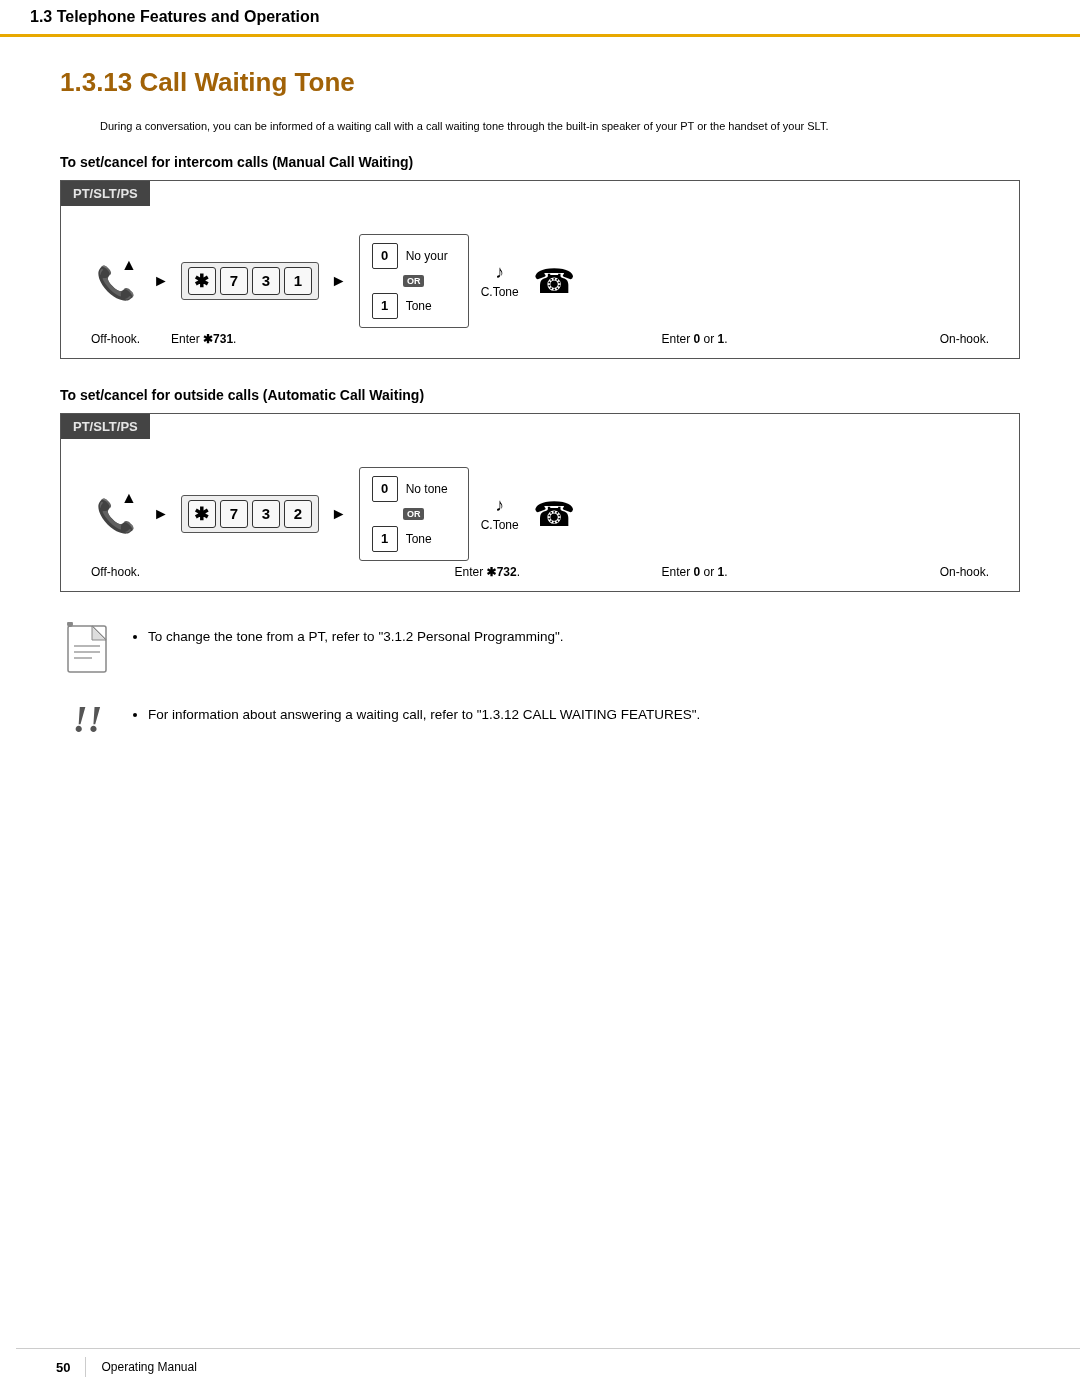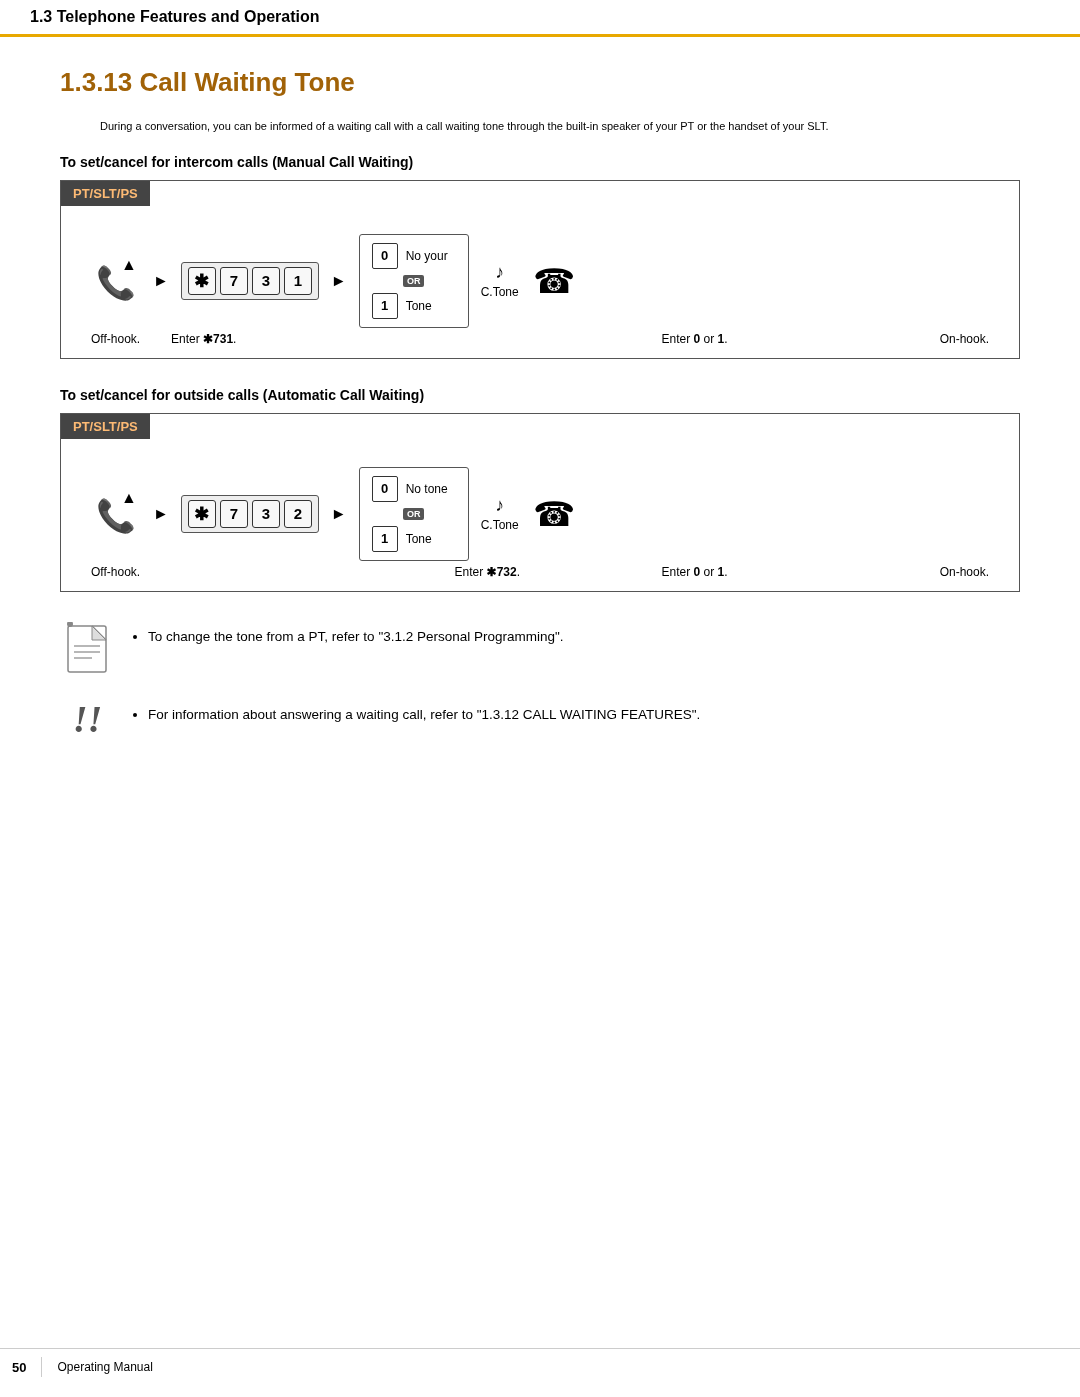--- a/index.html
+++ b/index.html
@@ -50,21 +50,21 @@
 
     
     .diagram-box {
       border: 1.5px solid #555;
       margin-bottom: 28px;
       padding: 0;
     }
 
     .diagram-header {
       background: #444;
-      color: #fdba74;
+      color: #e5e5e5;
       font-size: 13px;
       font-weight: bold;
       padding: 5px 12px;
       display: inline-block;
       margin-bottom: 0;
     }
 
     .diagram-body {
       padding: 18px 20px 12px 20px;
     }
@@ -155,25 +155,25 @@
     .note-text {
       font-size: 13.5px;
       line-height: 1.6;
       padding-top: 4px;
     }
 
     
     .footer {
       position: absolute;
       bottom: 20px;
-      left: 0;
+      left: 16px;
       right: 0;
       display: flex;
       align-items: center;
-      padding: 0 12px;
+      padding: 0 40px;
       border-top: 1px solid #ccc;
       padding-top: 8px;
     }
 
     .footer-page {
       font-size: 13px;
       font-weight: bold;
       margin-right: 15px;
     }
 

